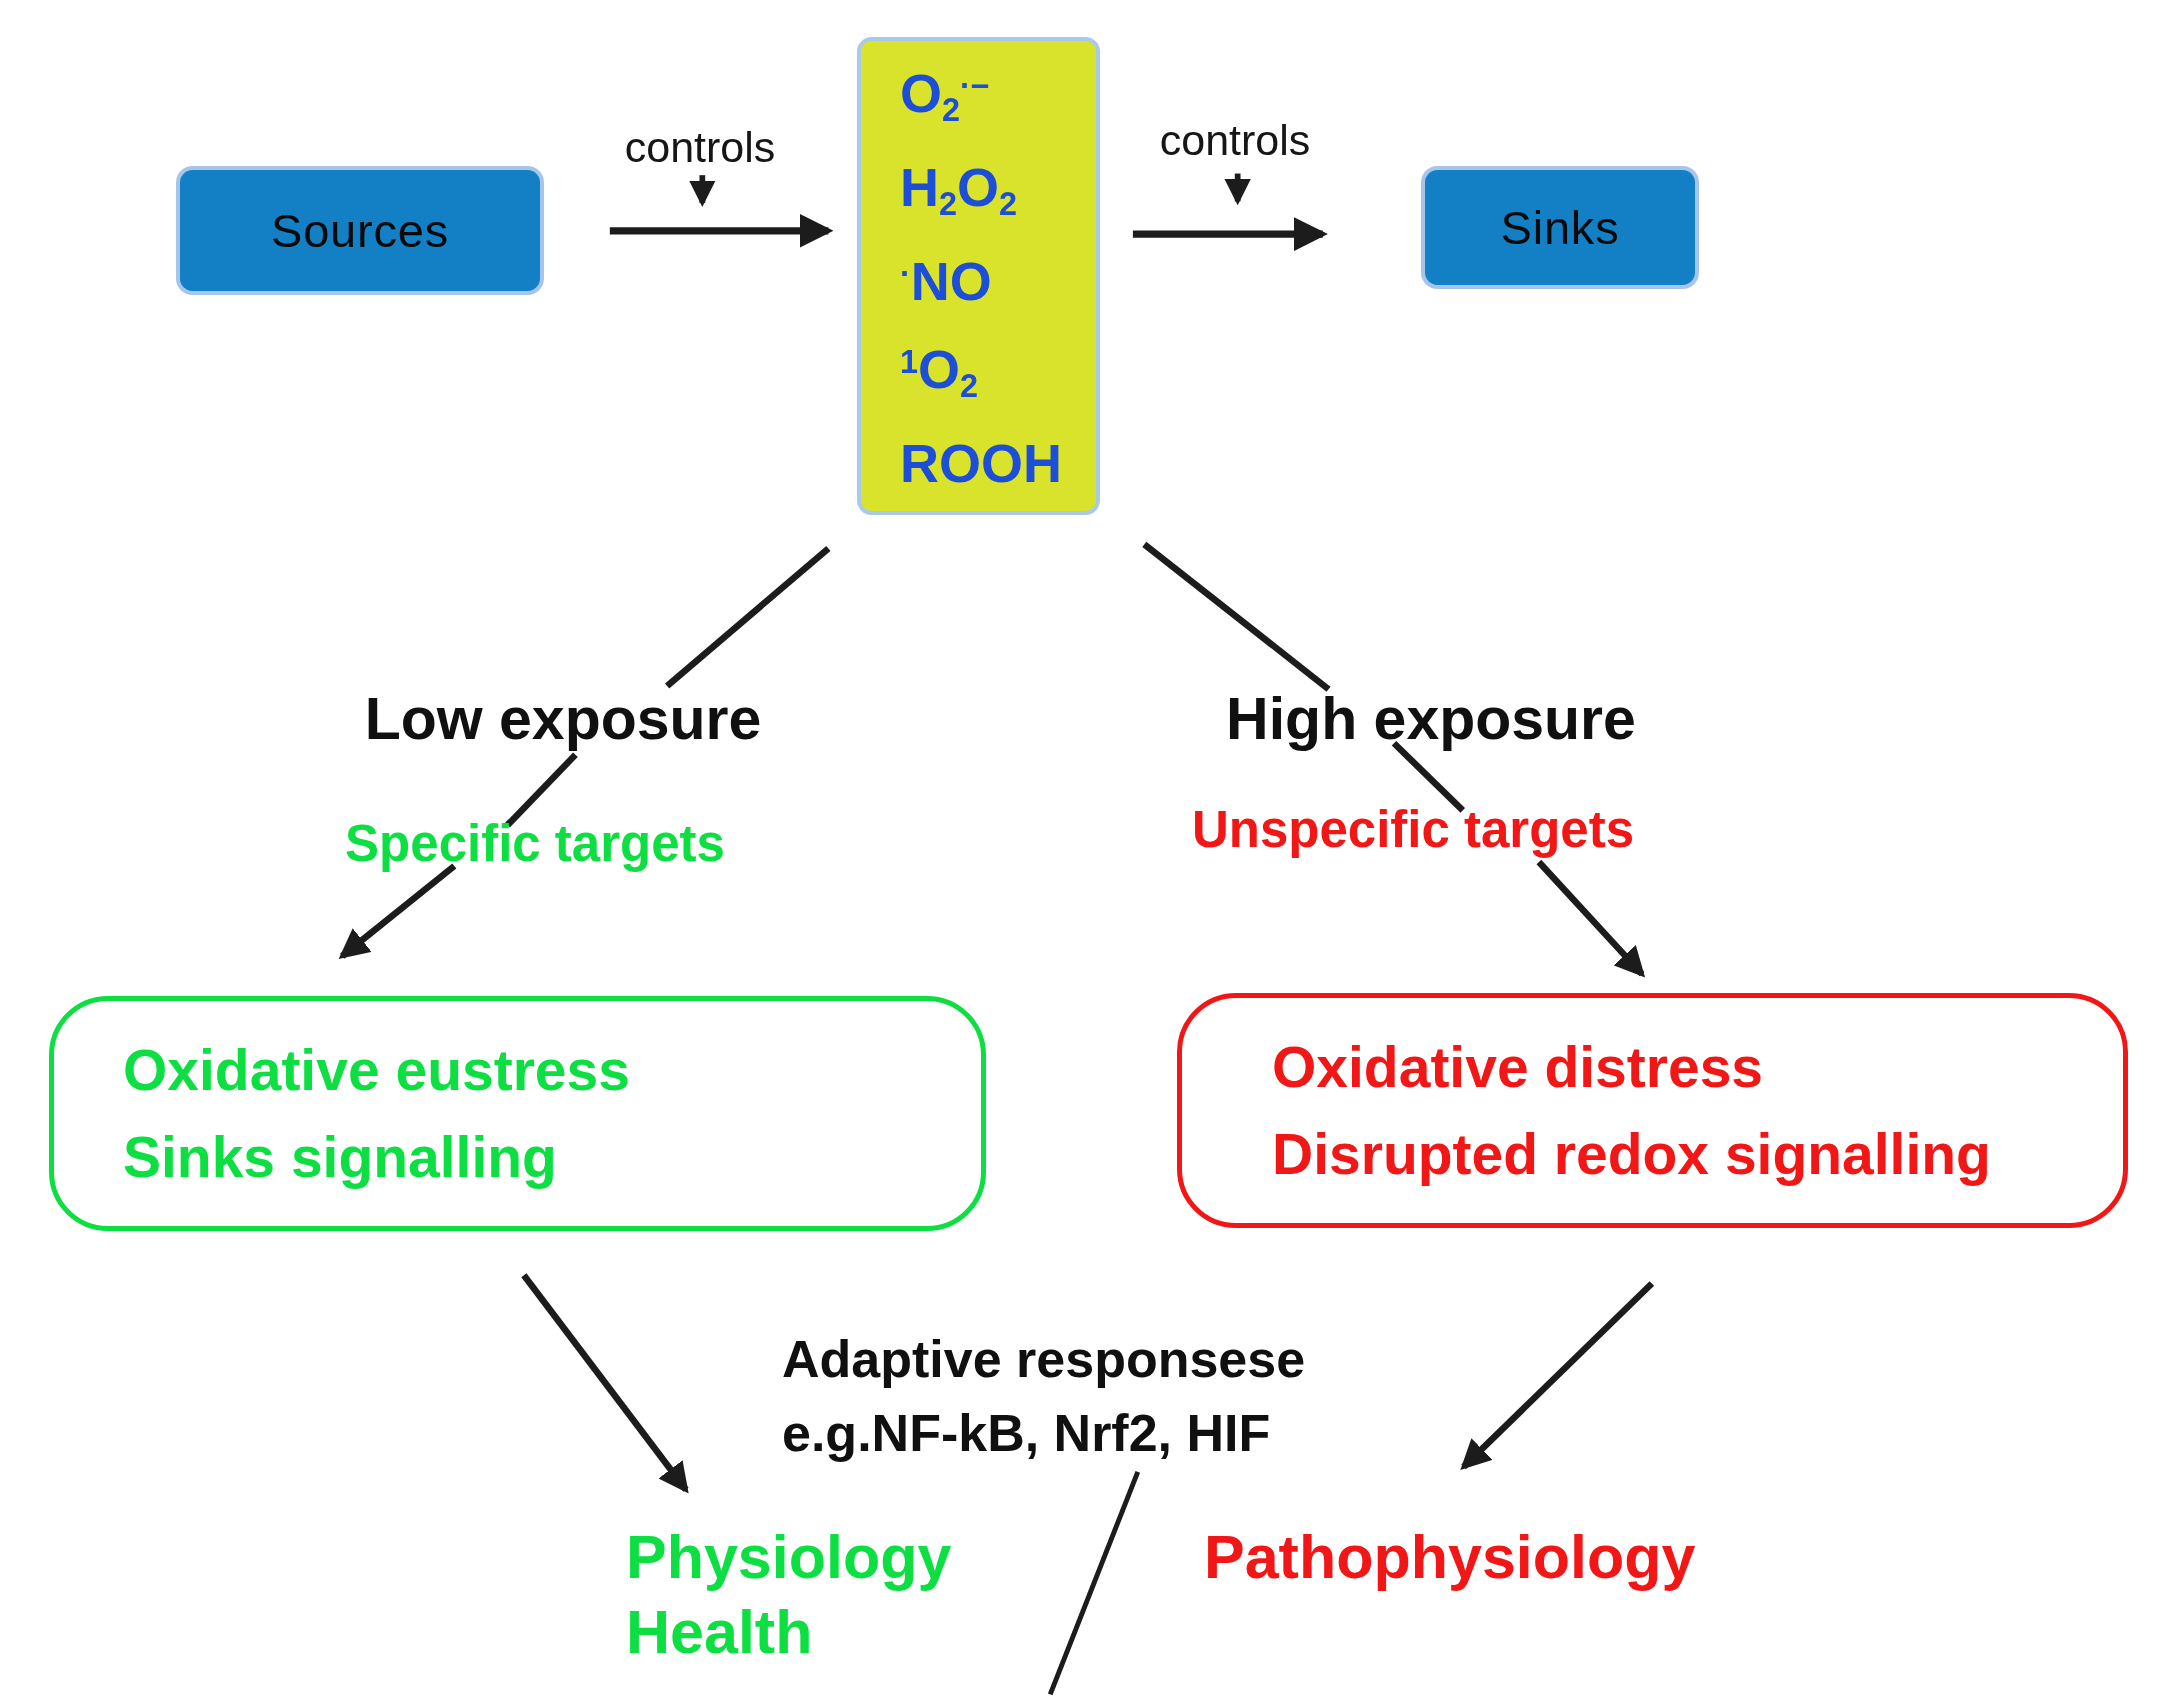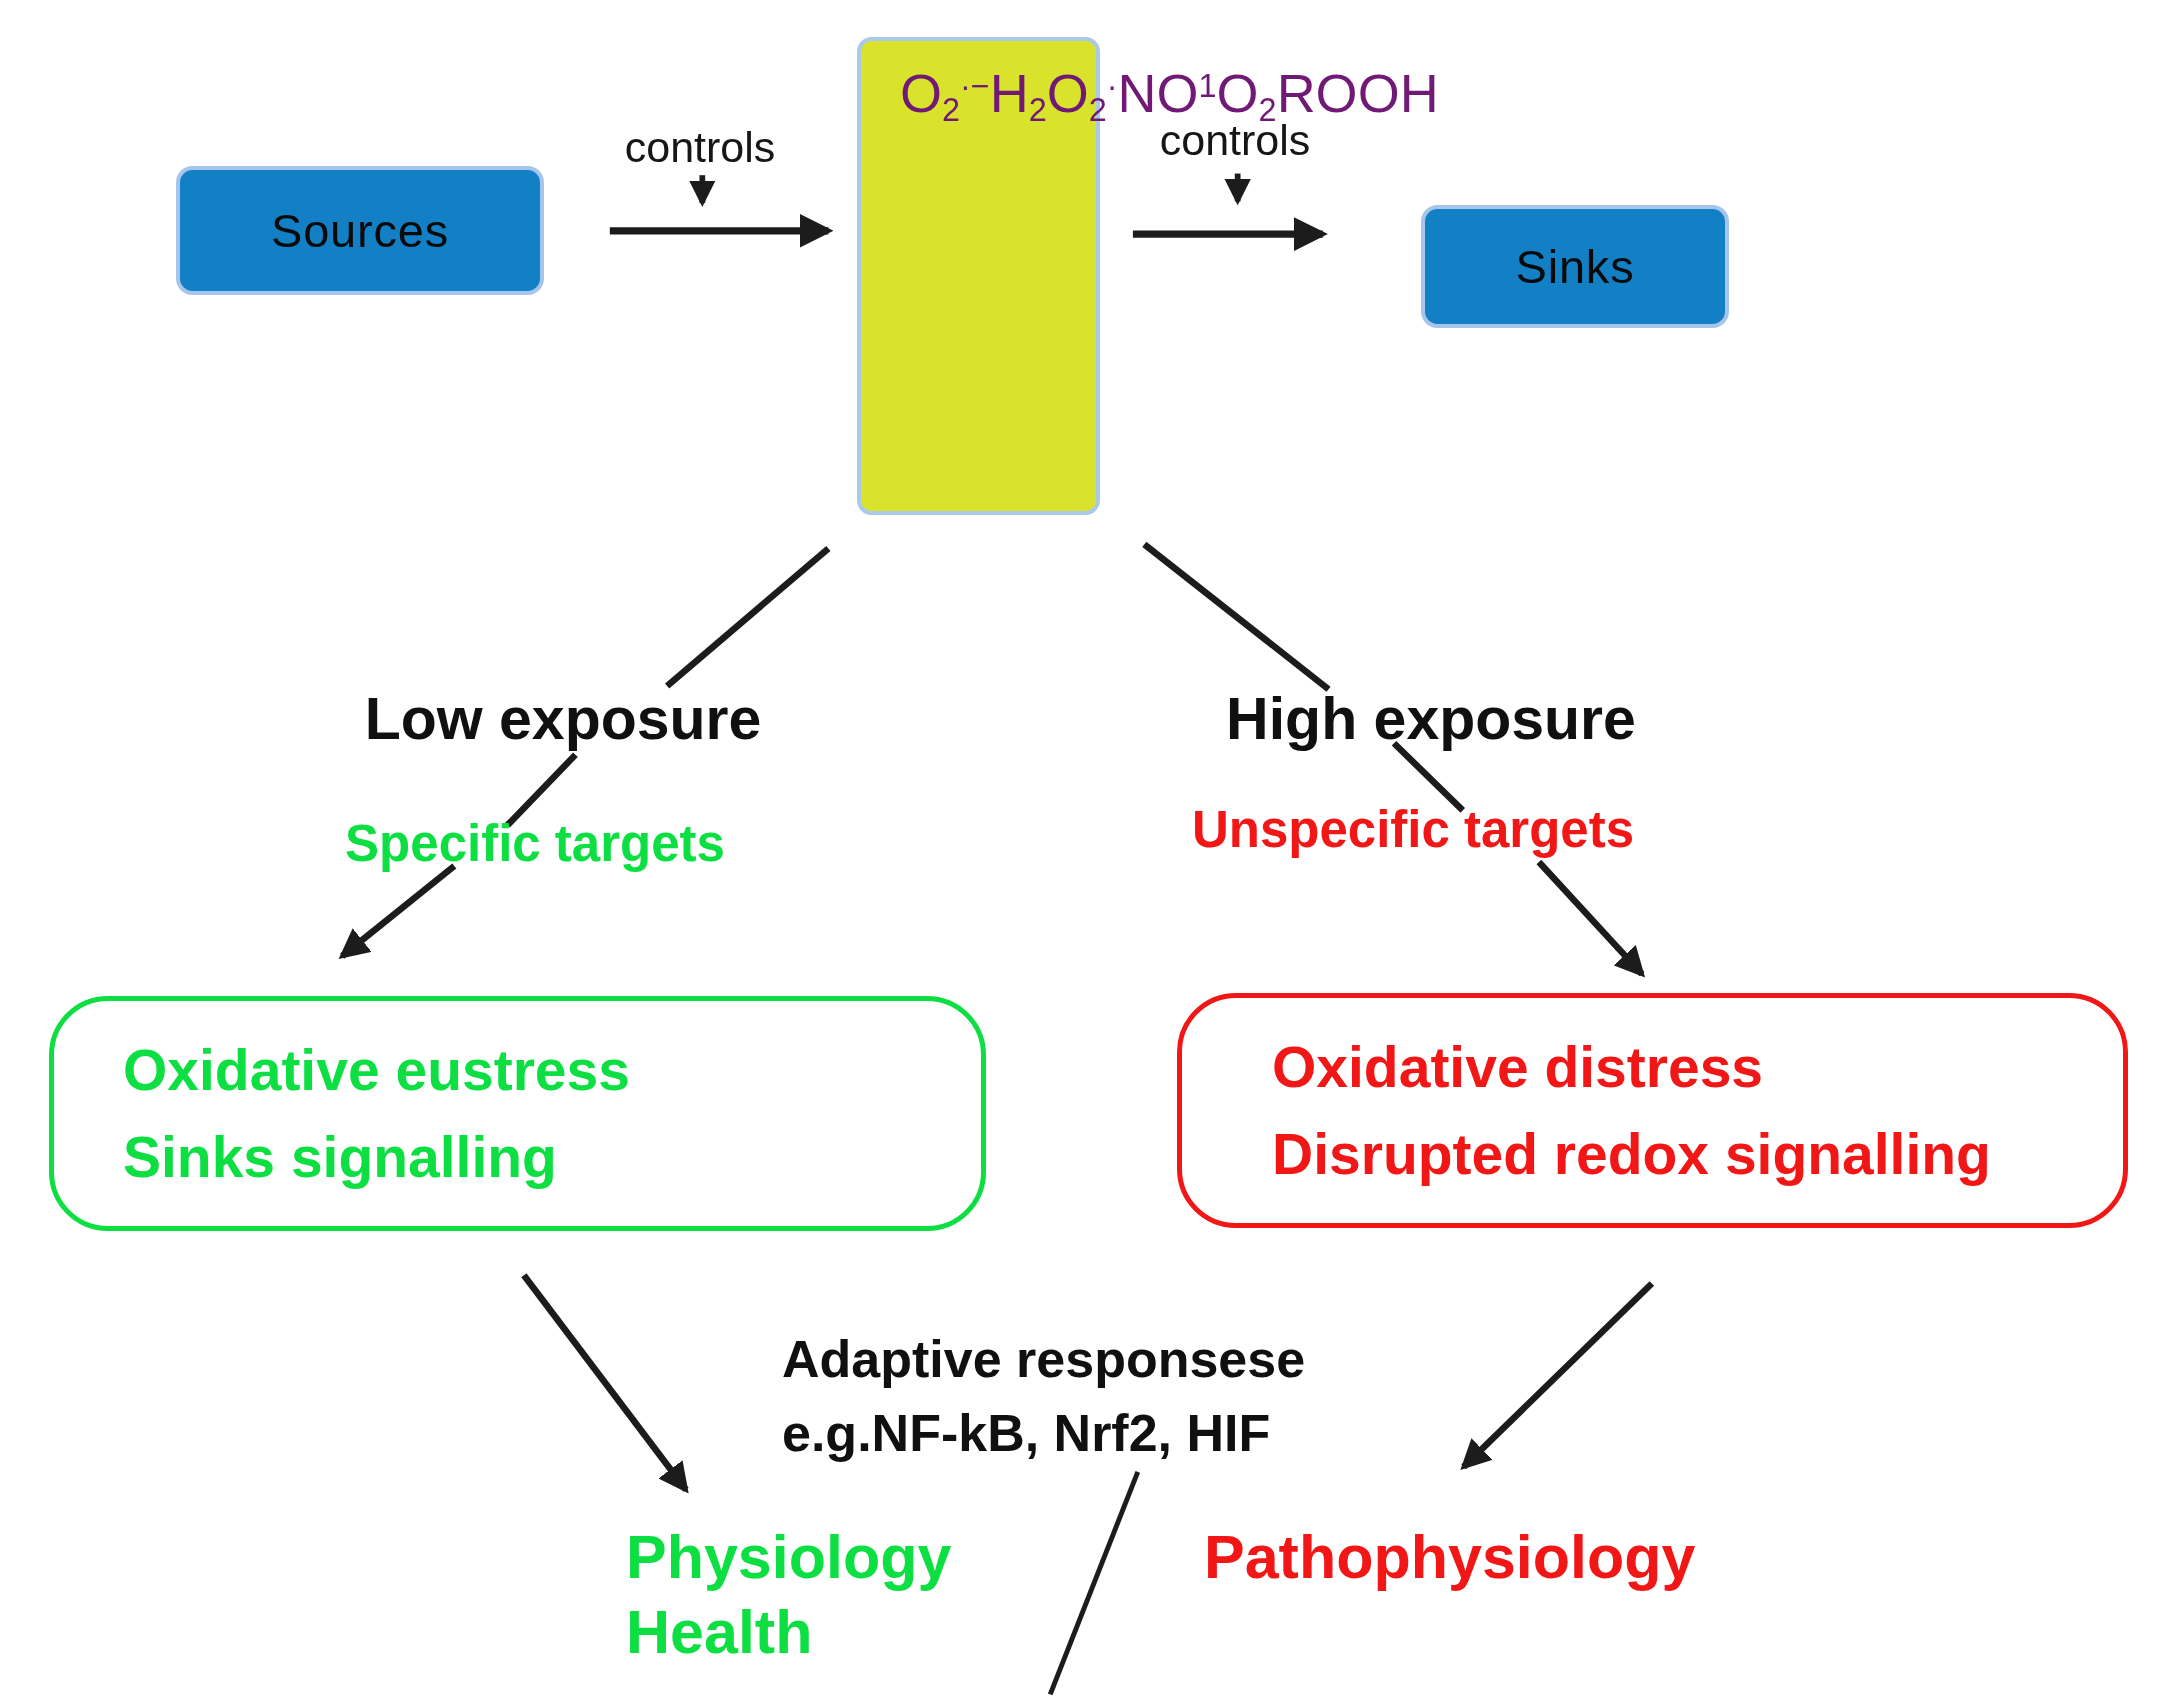--- a/index.html
+++ b/index.html
@@ -30,30 +30,30 @@
 
   .box{position:absolute;box-sizing:border-box;display:flex;align-items:center;justify-content:center;}
   .box-blue{
     background:var(--blue-fill);
     border:4.1px solid var(--blue-border);
     border-radius:16.4px;
     color:#0a0a0a;
     font-size:47px;font-weight:500;letter-spacing:0.8px;
   }
   .box-sources{left:176px;top:166px;width:368px;height:129px;justify-content:center;}
-  .box-sinks{left:1421px;top:166px;width:308px;height:123px;margin-top:39px;}
+  .box-sinks{left:1421px;top:166px;width:278px;height:123px;}
 
   .box-species{
     left:857px;top:37px;width:243px;height:478px;
     background:var(--yellow-fill);
     border:4.1px solid var(--yellow-border);
     border-radius:14.7px;
-    flex-direction:row;align-items:flex-start;justify-content:space-between;
+    flex-direction:column;align-items:flex-start;justify-content:space-between;
     padding:24.6px 0 21px 39px;
-    color:#701a75;font-size:54px;font-weight:400;
+    color:#1d4ed8;font-size:54px;font-weight:700;
   }
   .sp-line{white-space:nowrap;line-height:1;}
   .sp-line .sub{font-size:0.60em;vertical-align:-0.28em;}
   .sp-line .sup{font-size:0.60em;vertical-align:0.45em;}
 
   .outcome{
     border-radius:59px;background:#fff;
     align-items:center;justify-content:flex-start;
   }
   .outcome .lines-2{display:flex;flex-direction:column;line-height:87px;font-weight:700;font-size:57px;white-space:nowrap;}

